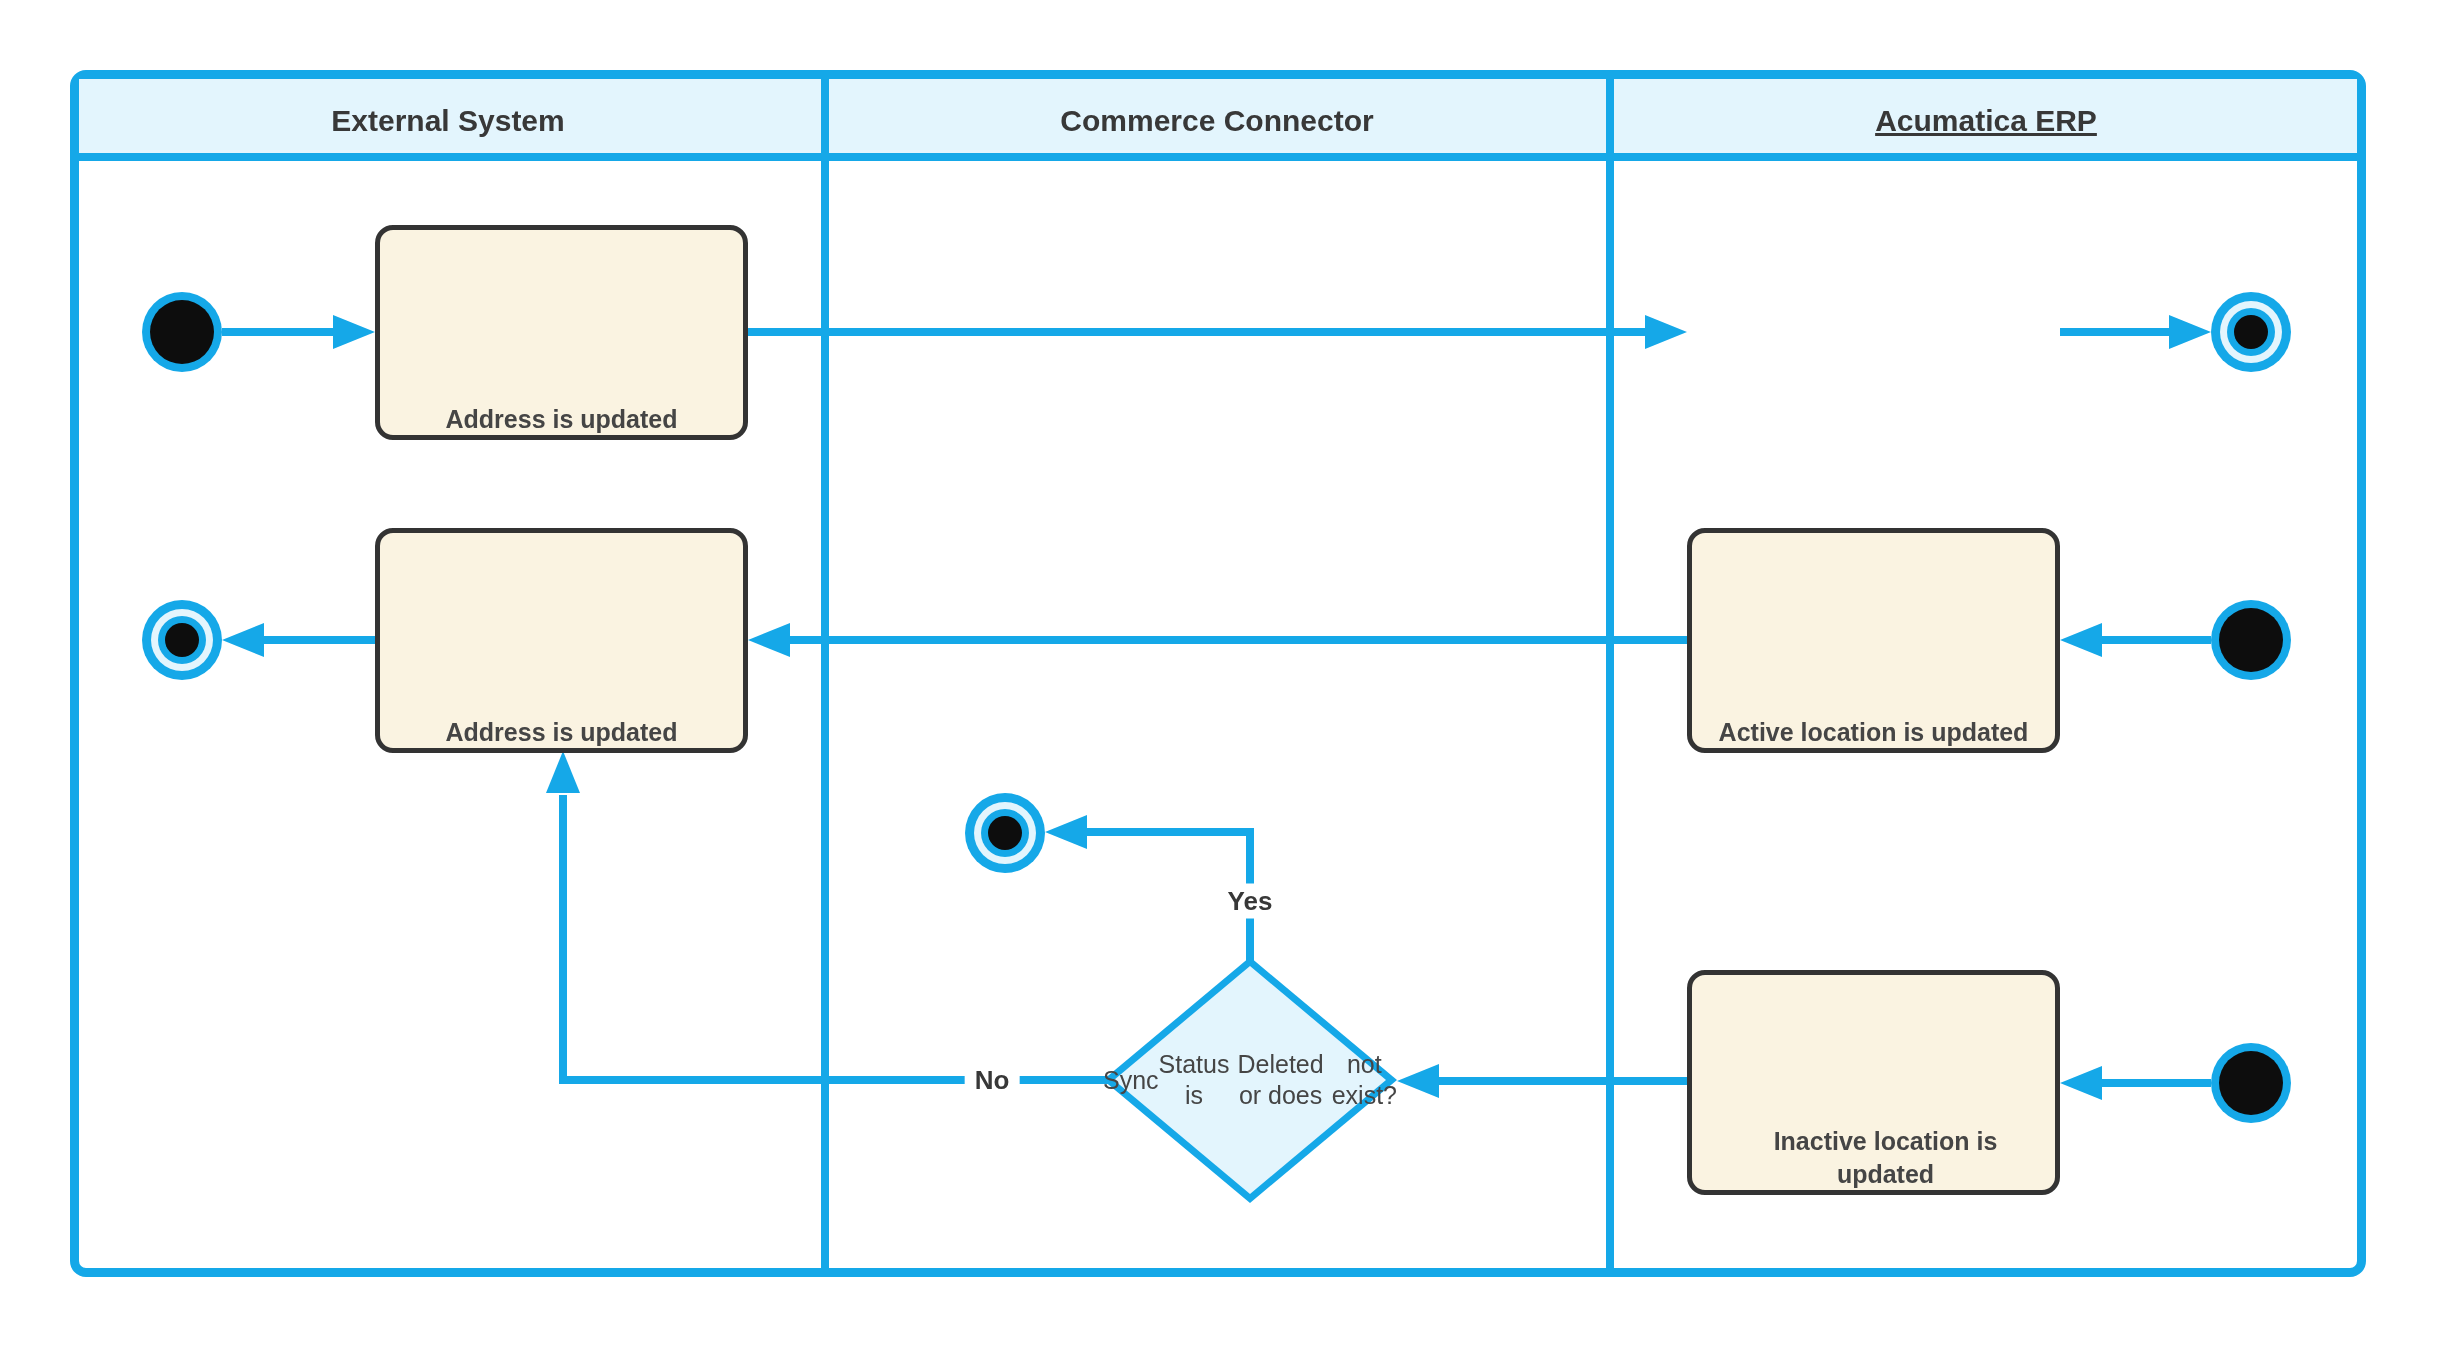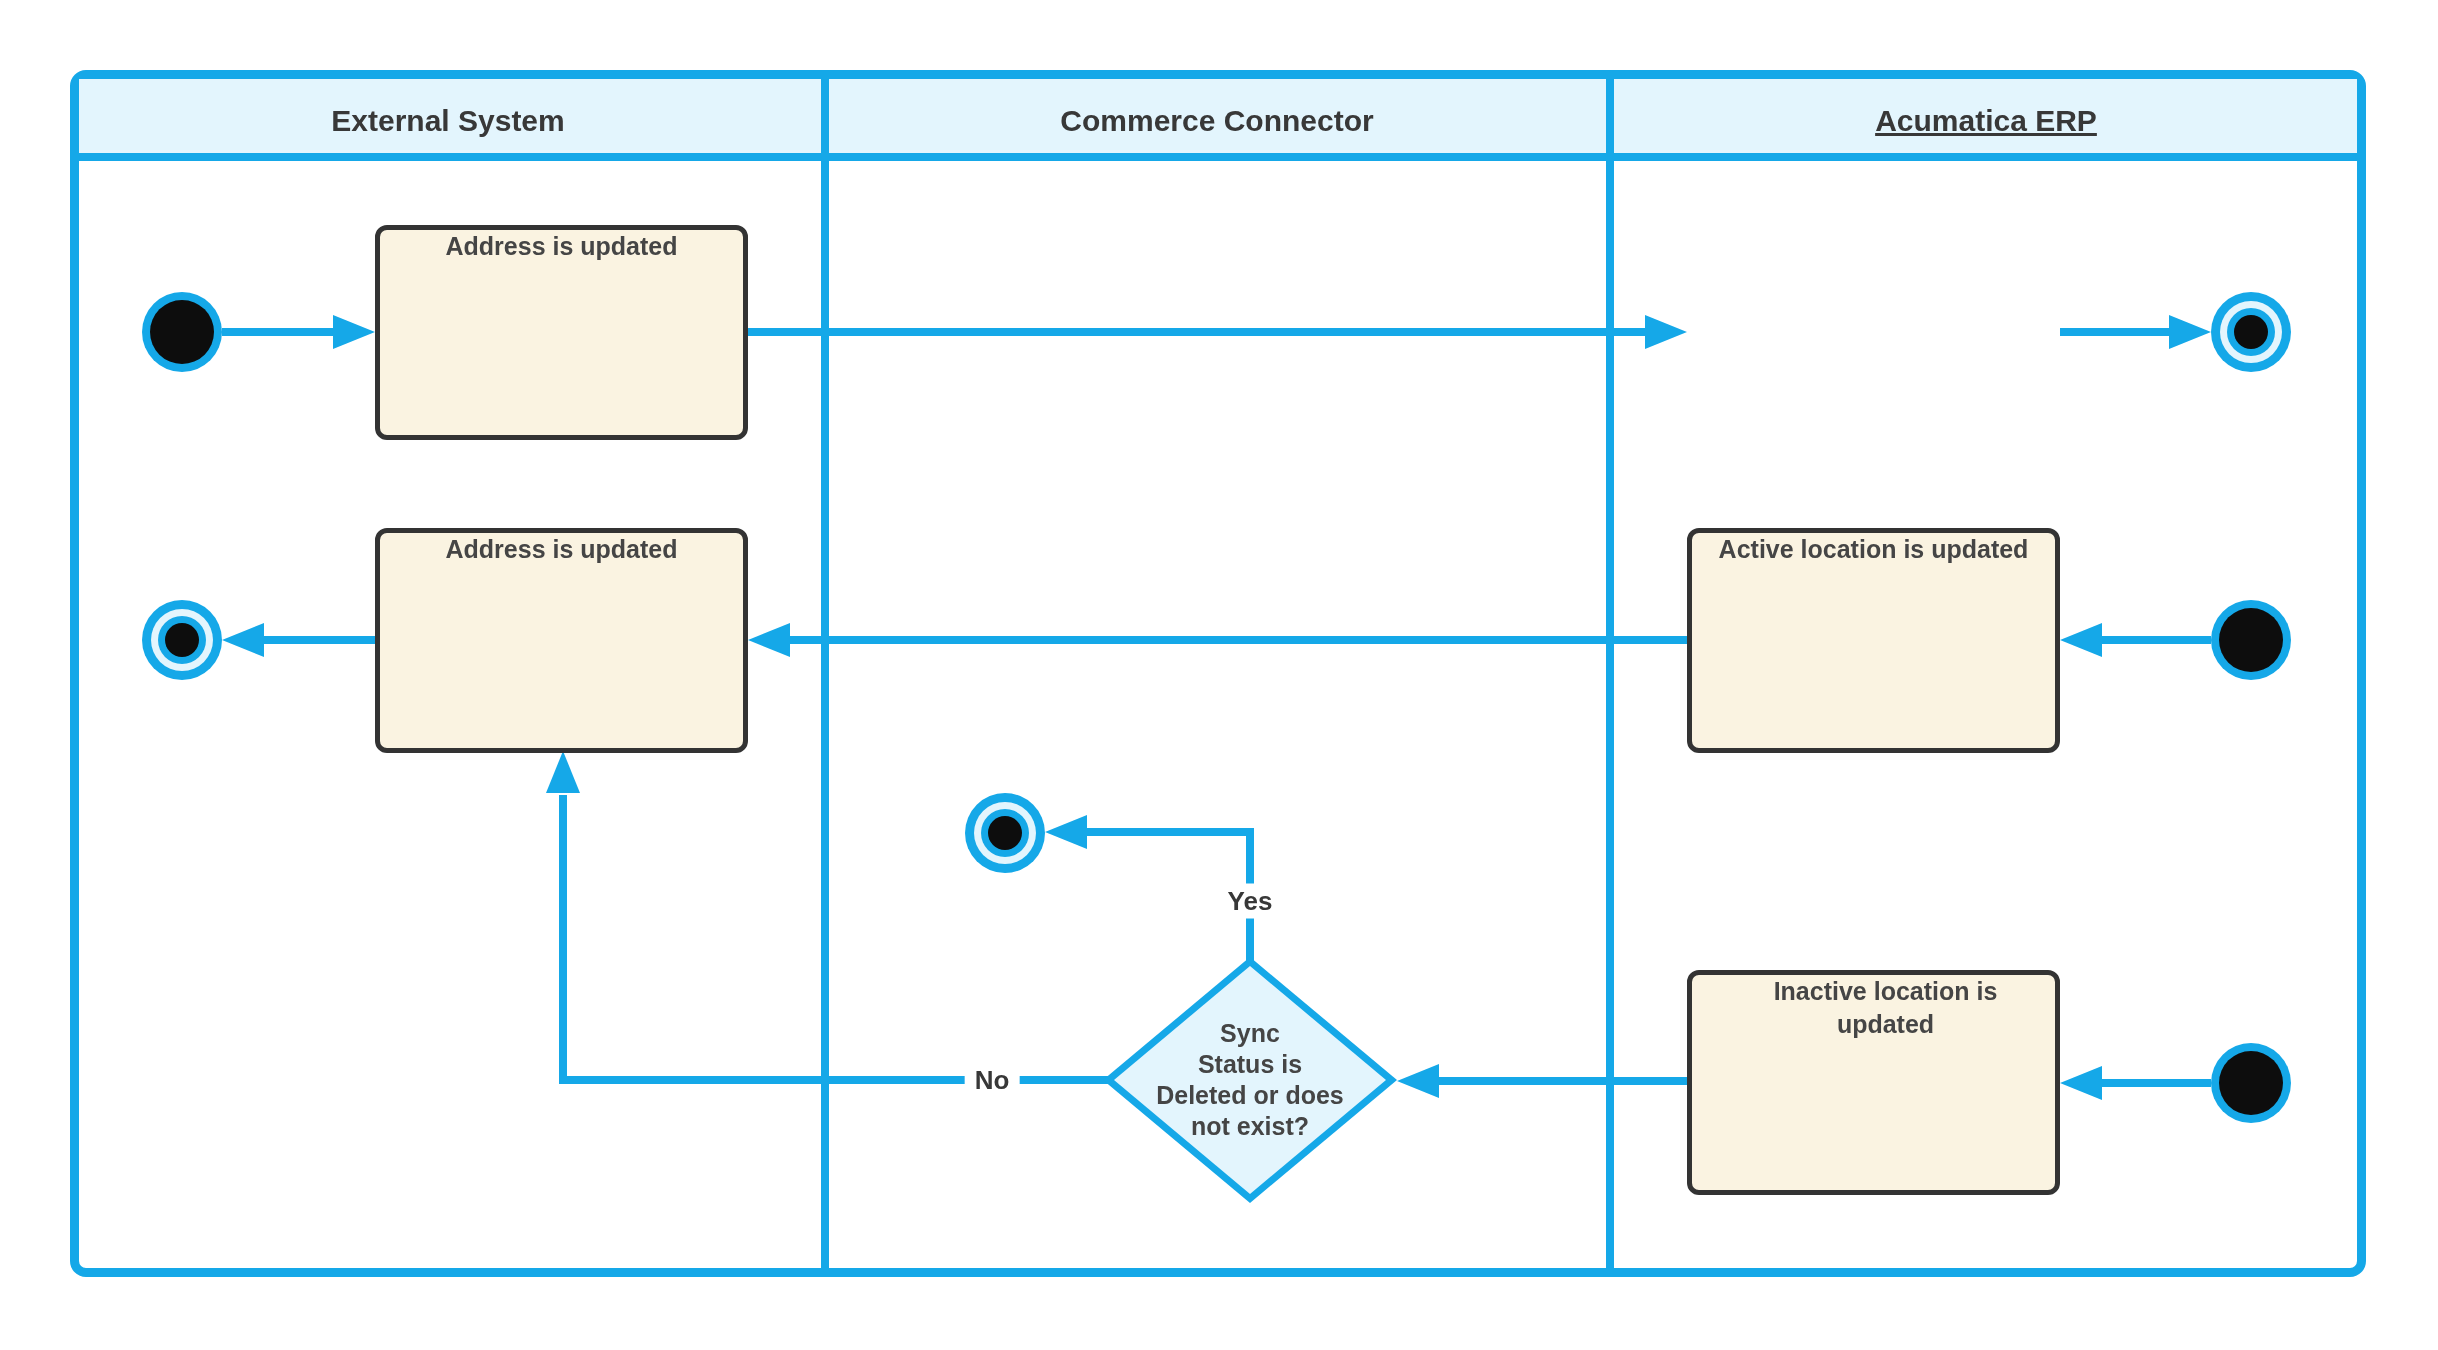--- a/index.html
+++ b/index.html
@@ -16,22 +16,22 @@
     font-family:"Liberation Sans","DejaVu Sans",sans-serif;
   }
   .abs{position:absolute;box-sizing:border-box;}
   
   .frame{left:70px;top:70px;width:2296px;height:1207px;border:9px solid var(--blue);border-radius:16px;background:#fff;}
   .header-band{left:79px;top:79px;width:2278px;height:82px;background:var(--pale);border-bottom:8px solid var(--blue);}
   .divider{top:79px;width:8px;height:1189px;background:var(--blue);}
   .lane-title{transform:translate(-50%,-50%);font-size:30px;font-weight:bold;color:var(--ink-dark);white-space:nowrap;}
   
   .activity{
-    background:var(--boxfill);border:5px solid var(--boxborder);border-radius:12px;
-    display:flex;align-items:flex-start;justify-content:center;text-align:center;
+    background:var(--boxfill);border:5px solid var(--boxborder);border-radius:18px;
+    display:flex;align-items:flex-end;justify-content:center;text-align:center;
     font-size:25px;font-weight:bold;color:var(--ink);padding:0 10px;line-height:1.3;
   }
   
   .circle{border-radius:50%;display:flex;align-items:center;justify-content:center;}
   .node{width:80px;height:80px;background:var(--blue);}
   .node .ring-pale{width:62px;height:62px;background:var(--pale);}
   .node .ring-blue{width:48px;height:48px;background:var(--blue);}
   .node .core-lg{width:64px;height:64px;background:#0d0d0d;}
   .node .core-sm{width:34px;height:34px;background:#0d0d0d;}
   
@@ -44,23 +44,23 @@
   .edge-label{
     transform:translate(-50%,-50%);background:#ffffff;padding:2px 10px;
     font-size:26px;font-weight:bold;color:var(--ink-dark);white-space:nowrap;
   }
   
   .diamond-outer{left:1103px;top:957px;width:294px;height:246px;background:var(--blue);
     clip-path:polygon(50% 0,100% 50%,50% 100%,0 50%);}
   .diamond-inner{left:11px;top:9px;width:272px;height:228px;background:var(--pale);
     clip-path:polygon(50% 0,100% 50%,50% 100%,0 50%);}
   .diamond-text{
-    left:1103px;top:957px;width:294px;height:246px;display:flex;flex-direction:column;
+    left:1103px;top:957px;width:294px;height:246px;display:flex;flex-direction:row;
     align-items:center;justify-content:center;text-align:center;
-    font-size:25px;font-weight:bold;color:var(--ink);line-height:31px;
+    font-size:25px;font-weight:normal;color:var(--ink);line-height:31px;
   }
 </style>
 </head>
 <body>
 
 <div class="canvas">
 
   <div class="abs frame"></div>
   <div class="abs header-band"></div>
   <div class="abs divider" style="left:821px;"></div>

